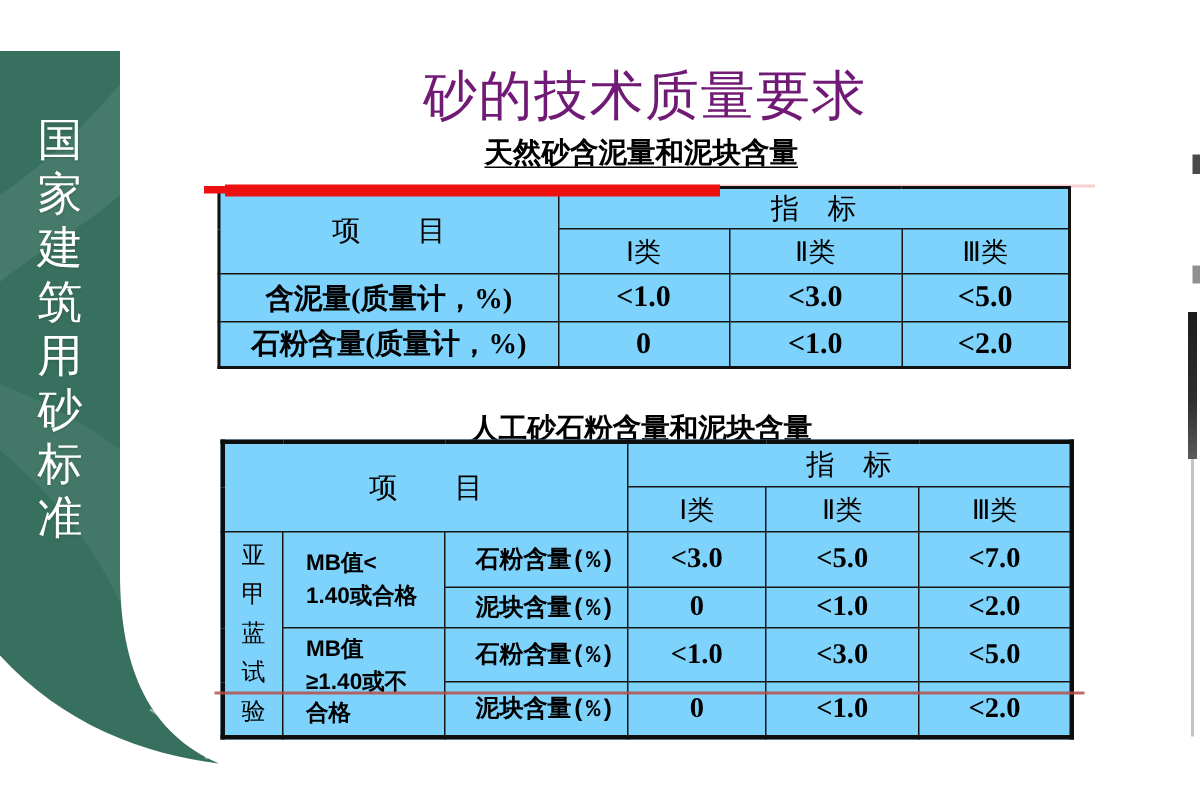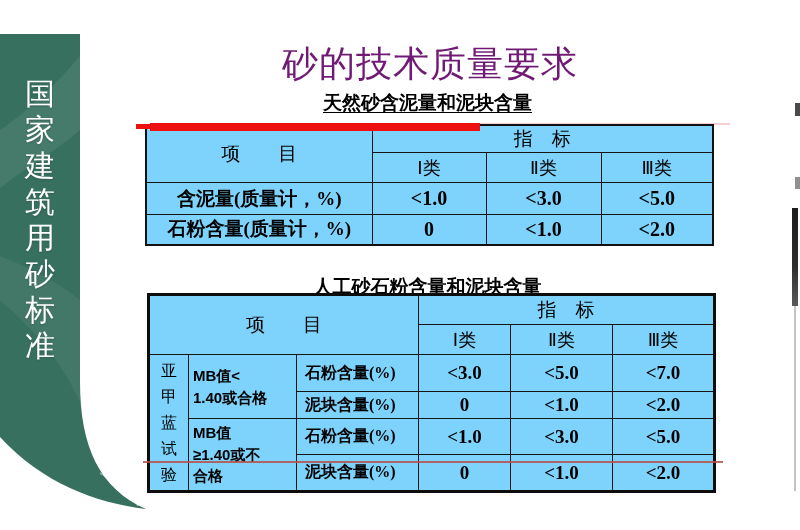--- a/index.html
+++ b/index.html
@@ -27,23 +27,23 @@
   table.dtable{position:absolute;border-collapse:collapse;table-layout:fixed;background:#7dd3fc;z-index:3;}
   table.dtable td{border:1.6px solid #161616;padding:0;text-align:center;vertical-align:middle;overflow:hidden;}
   #table1{left:145px;top:124px;width:567px;border:2.5px solid #121212;}
   #table2{left:147px;top:293px;width:566px;border:3px solid #0d0d0d;}
 
   .cell-head{font-family:"Liberation Serif",serif;font-size:19px;font-weight:500;}
   .cls{font-family:"Liberation Serif",serif;font-size:18px;}
   .lbl{font-family:"Liberation Serif",serif;font-weight:700;font-size:19px;}
   .val{font-family:Liberation Serif, serif;font-weight:700;font-size:20px;}
   #table2 .val{font-size:19px;}
-  #table2 .sub{font-family:Liberation Serif, serif;font-weight:700;font-size:16px;
-               text-align:left;padding-left:8px;}
-  #table2 .mb{text-align:left;padding-left:4px;font-weight:700;font-size:15px;line-height:1.45;}
+  #table2 .sub{font-family:Liberation Mono, monospace;font-weight:700;font-size:16px;
+               text-align:left;padding-left:20px;}
+  #table2 .mb{text-align:left;padding-left:15px;font-weight:700;font-size:15px;line-height:1.45;}
   #table2 .vertcell{padding:2px 0;}
   #table2 .vertcell div{font-family:"Liberation Serif",serif;font-size:16px;line-height:26px;}
   tr.faint td{border-top:1.2px solid #b2b2b2;}
 
   
   .red-bar{position:absolute;z-index:5;}
   #redbar-main{left:150px;top:123px;width:330px;height:8px;}
   #redbar-tip{left:136px;top:124px;width:16px;height:5px;}
   #pink-line{position:absolute;left:480px;top:123px;width:250px;height:2px;z-index:0;opacity:.55;}
   #annot-line{position:absolute;left:143px;top:461px;width:580px;height:2px;z-index:6;opacity:.85;}

